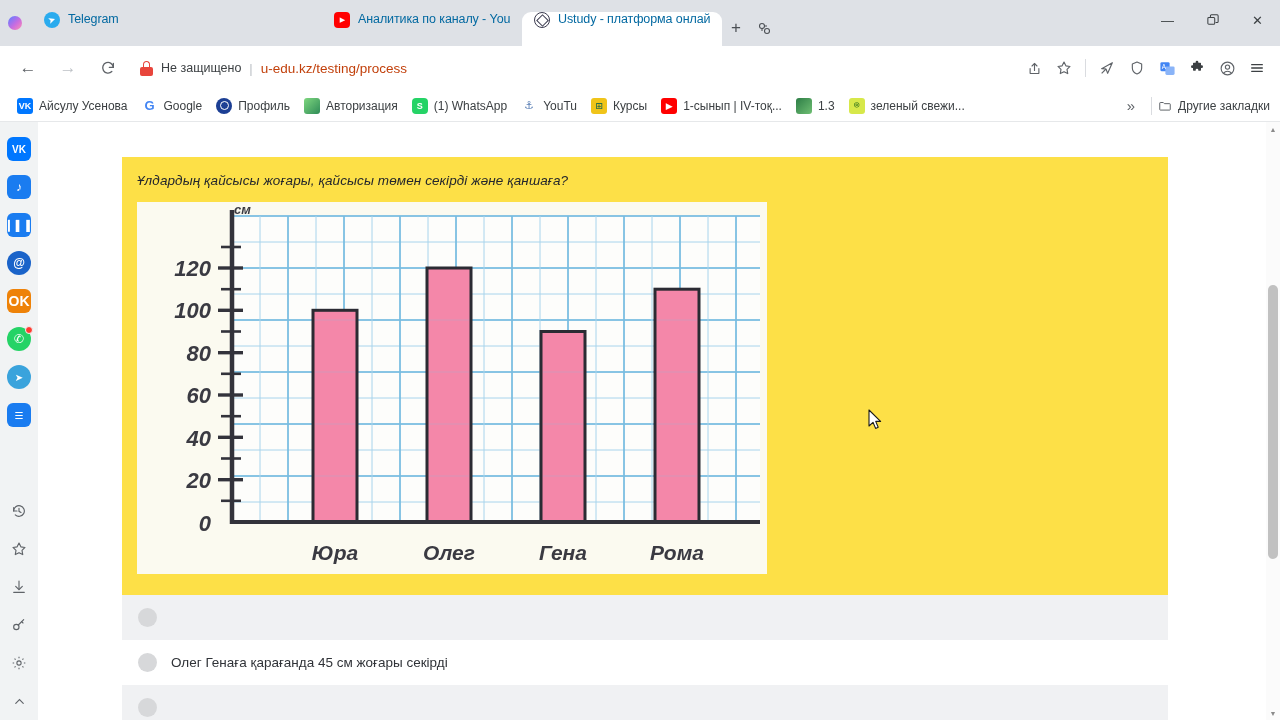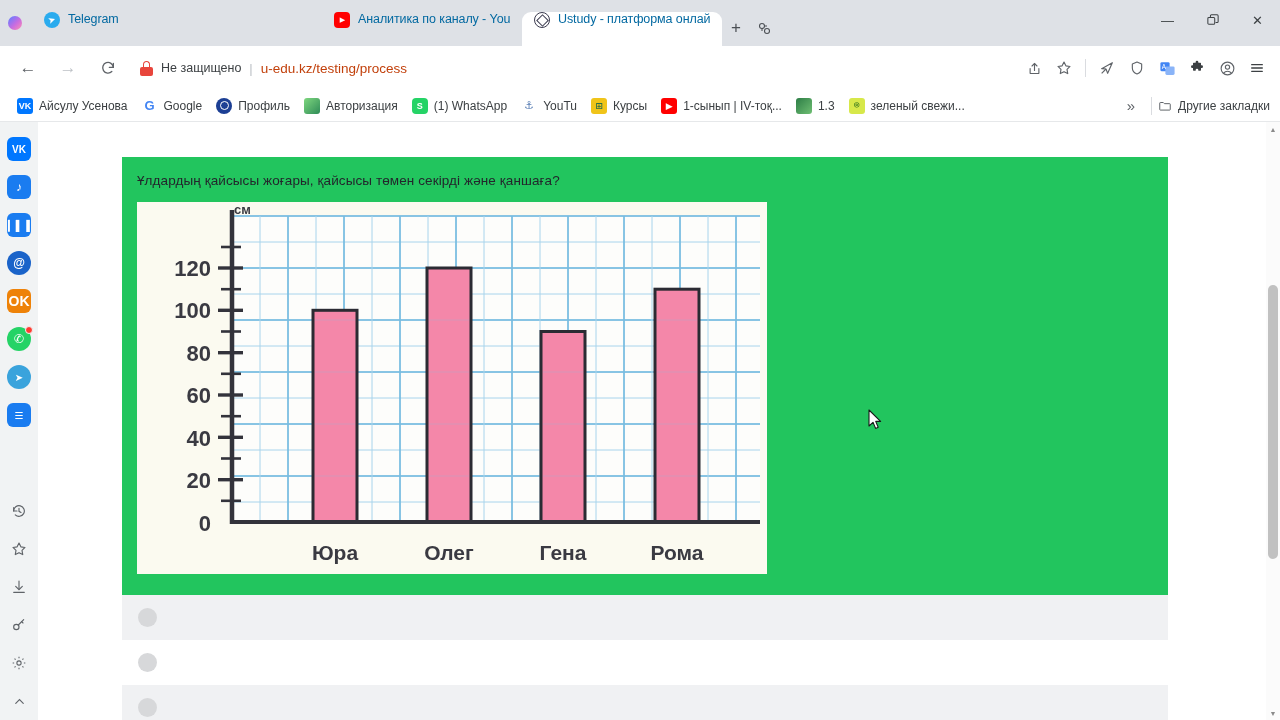--- a/index.html
+++ b/index.html
@@ -120,21 +120,21 @@
   .sb-gap { flex: 1; }
 
   
   .content {
     position: absolute; left: 38px; top: 122px; width: 1228px; height: 598px;
     background: #ffffff; overflow: hidden;
   }
   .page-inner { position: absolute; left: 0; top: 0; width: 1214px; height: 598px; background:#fff; }
   .qcard {
     position: absolute; left: 84px; top: 21px; width: 1046px; height: 452px;
-    background: #22c55e; border-top: 14px solid #ffffff;
+    background: #fde047; border-top: 14px solid #ffffff; font-style: italic;
   }
   .qtext {
     position: absolute; left: 15px; top: 16px; font-size: 13.5px; color: #23262c;
     letter-spacing: 0.1px;
   }
 
   
   .chartbox {
     position: absolute; left: 15px; top: 45px; width: 630px; height: 372px;
     background: #fbfaf0;
@@ -545,20 +545,21 @@
             </g>
           </svg>
         </div>
       </div>
 
       <div class="opt a">
         <span class="radio"></span>
       </div>
       <div class="opt b">
         <span class="radio"></span>
+        <span>Олег Генаға қарағанда 45 см жоғары секірді</span>
       </div>
       <div class="opt c">
         <span class="radio"></span>
         <span></span>
       </div>
 
     </div>
   </div>
 
   <div class="vscroll">

